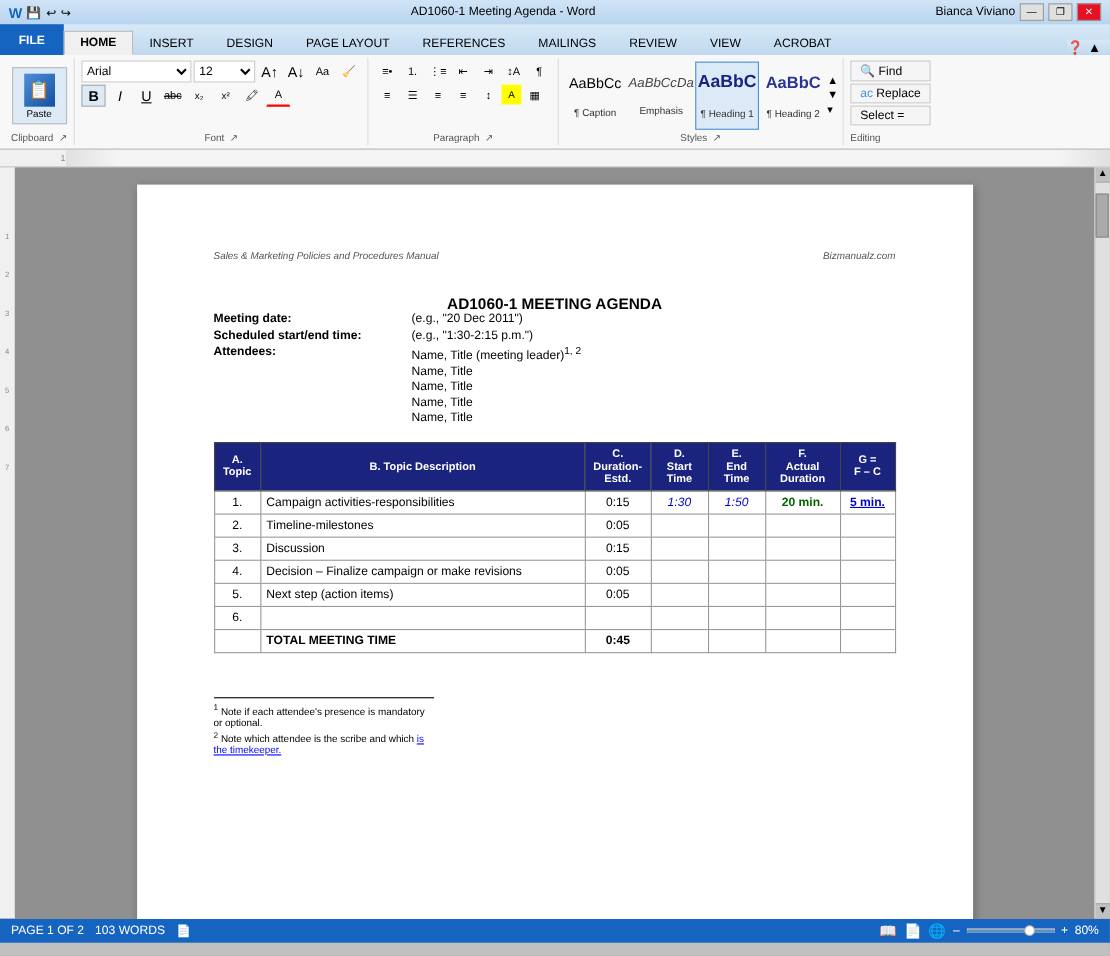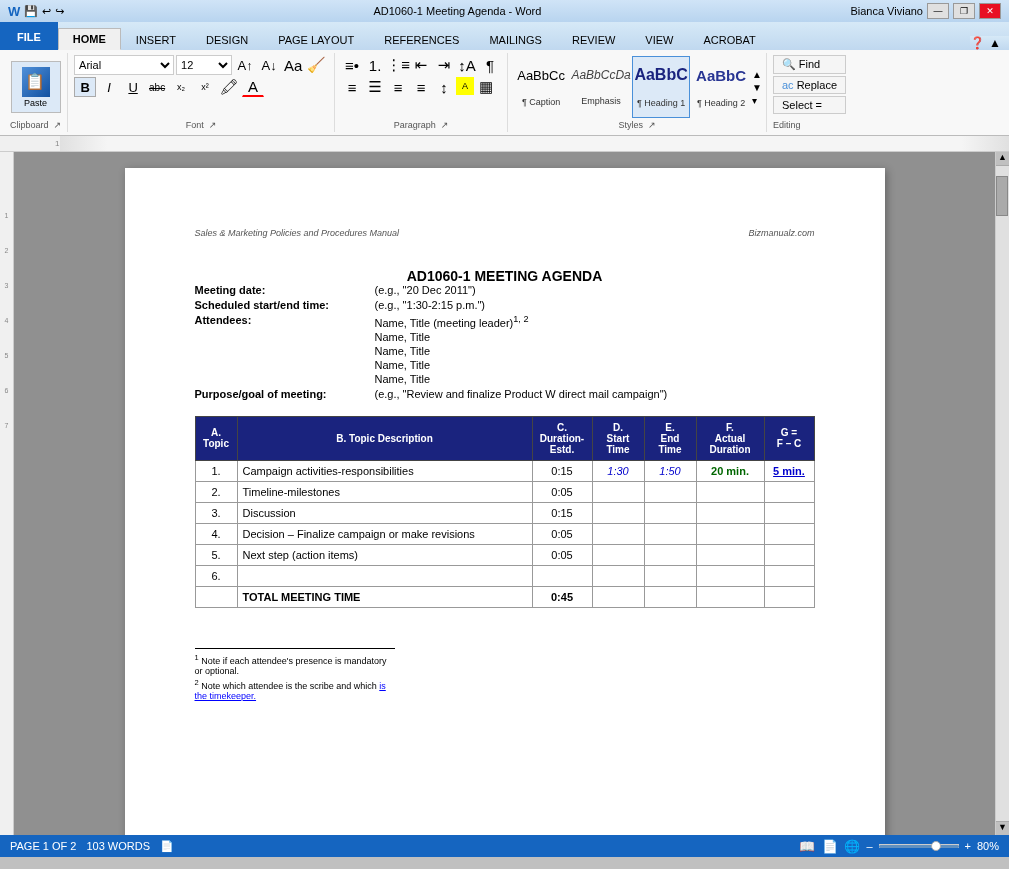--- a/index.html
+++ b/index.html
@@ -203,21 +203,21 @@
     
     .icon-btn {
       width: 22px;
       height: 20px;
       border: 1px solid transparent;
       background: transparent;
       display: flex;
       align-items: center;
       justify-content: center;
       cursor: pointer;
-      font-size: 15px;
+      font-size: 10px;
     }
     .style-card {
       width: 58px;
       height: 62px;
       display: flex;
       flex-direction: column;
       align-items: center;
       justify-content: center;
       cursor: pointer;
       border: 1px solid transparent;
@@ -400,24 +400,20 @@
         <div class="meta-row">
           <span class="meta-label">Attendees:</span>
           <div class="attendees-list">
             <span>Name, Title (meeting leader)<sup>1, 2</sup></span>
             <span>Name, Title</span>
             <span>Name, Title</span>
             <span>Name, Title</span>
             <span>Name, Title</span>
           </div>
         </div>
-        <div class="meta-row">
-          <span class="meta-label">Purpose/goal of meeting:</span>
-          <span class="meta-value">(e.g., "Review and finalize Product W direct mail campaign")</span>
-        </div>
       </div>
 
       <table class="agenda-table">
         <colgroup>
           <col class="col-a">
           <col class="col-b">
           <col class="col-c">
           <col class="col-d">
           <col class="col-e">
           <col class="col-f">

